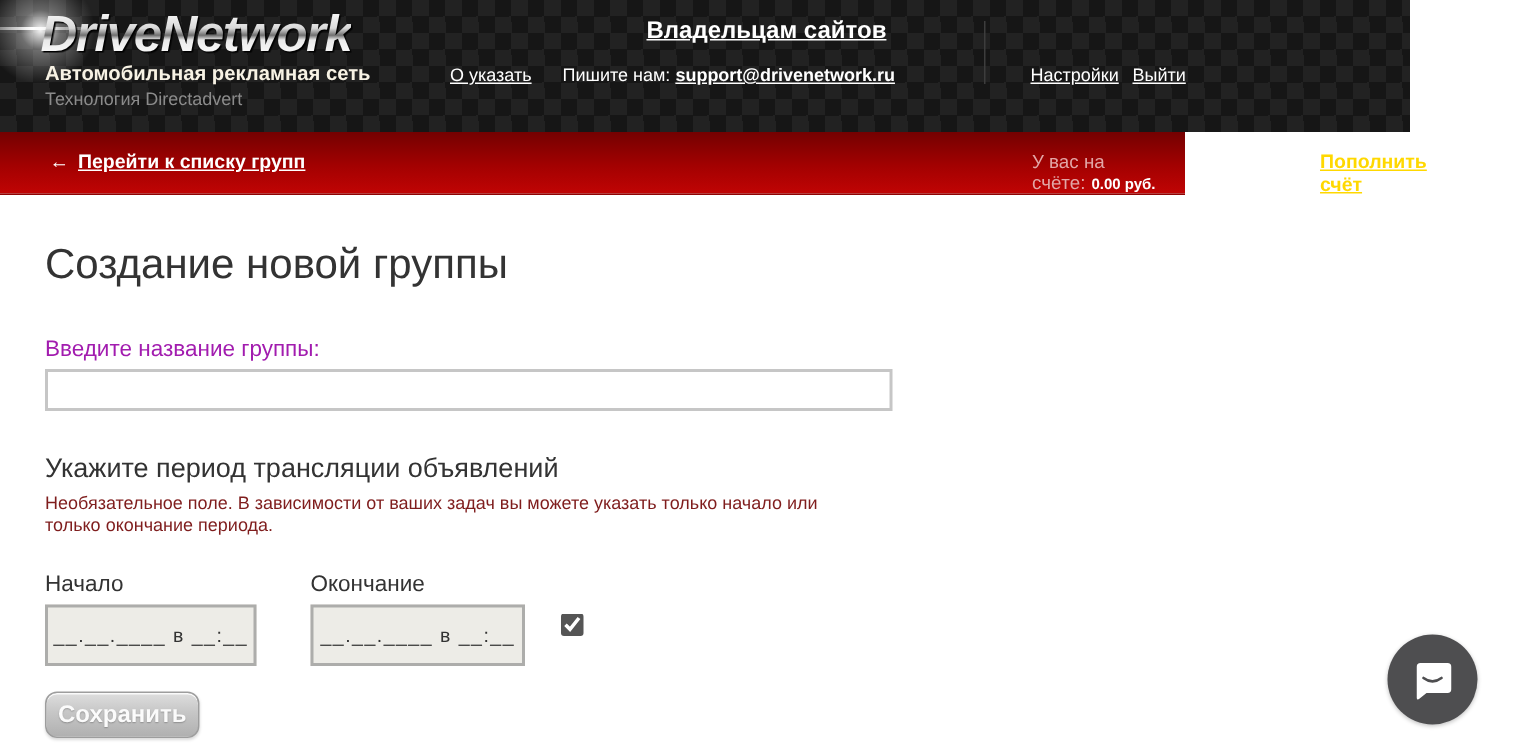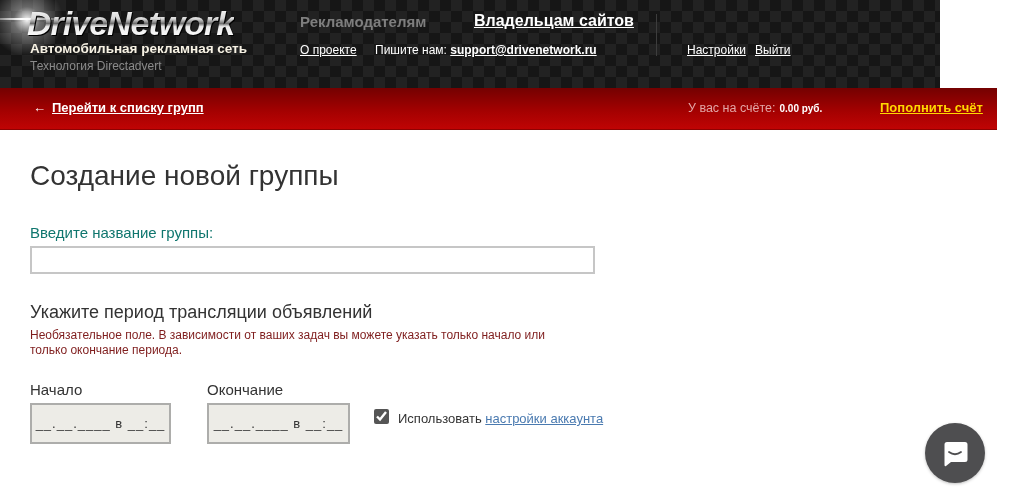--- a/index.html
+++ b/index.html
@@ -26,44 +26,44 @@
     position:absolute; left:27px; top:4px;
     font-size:34px; font-weight:bold; font-style:italic; letter-spacing:-1px;
     background: linear-gradient(180deg,#ffffff 5%, #d9d9d9 38%, #6f6f6f 50%, #e9e9e9 58%, #ffffff 88%);
     -webkit-background-clip:text; background-clip:text; color:transparent;
     filter: drop-shadow(1px 1px 0 #000);
   }
   .logo-subtitle { position:absolute; left:30px; top:41px; font-size:13.5px; font-weight:bold; color:#f7f2e4; }
   .logo-tagline  { position:absolute; left:30px; top:59px; font-size:12px; color:#8b8b8b; }
 
   .nav-advertisers { position:absolute; left:300px; top:13px; font-size:15px; font-weight:bold; color:#7e7e7e; cursor:pointer; }
-  .nav-owners { position:absolute; left:474px; top:12px; font-size:16px; font-weight:bold; color:#fff; text-decoration:underline; cursor:pointer; }
+  .nav-owners { position:absolute; left:431px; top:12px; font-size:16px; font-weight:bold; color:#fff; text-decoration:underline; cursor:pointer; }
   .nav-about { position:absolute; left:300px; top:43px; font-size:12px; color:#fff; text-decoration:underline; cursor:pointer; }
   .nav-contact { position:absolute; left:375px; top:43px; font-size:12px; color:#fff; }
   .nav-contact .email { font-weight:bold; text-decoration:underline; cursor:pointer; }
   .header-divider { position:absolute; left:656px; top:14px; width:1px; height:42px; background:#3d3d3d; }
   .nav-settings { position:absolute; left:687px; top:43px; font-size:12px; color:#fff; text-decoration:underline; cursor:pointer; }
   .nav-logout { position:absolute; left:755px; top:43px; font-size:12px; color:#fff; text-decoration:underline; cursor:pointer; }
 
   
   .balance-bar {
-    position:absolute; left:0; top:88px; width:997px; height:42px;
+    position:absolute; left:0; top:88px; width:790px; height:42px;
     background: linear-gradient(180deg, #740101 0%, #a30101 55%, #c00404 100%);
     border-bottom:1px solid #8e0202;
   }
   .back-link-wrap { position:absolute; left:33px; top:12px; font-size:13px; color:#fff; }
   .back-arrow { font-weight:normal; margin-right:6px; }
   .back-link { font-weight:bold; text-decoration:underline; cursor:pointer; }
   .balance-info { position:absolute; left:688px; top:13px; font-size:12.5px; color:#e2a6a6; }
   .balance-value { color:#fff; font-weight:bold; font-size:10px; margin-left:4px; }
   .topup-link { position:absolute; left:880px; top:12px; font-size:13px; font-weight:bold; color:#ffd800; text-decoration:underline; cursor:pointer; }
 
   
   .page-title { position:absolute; left:30px; top:160px; font-size:28px; font-weight:normal; color:#333; }
-  .name-label { position:absolute; left:30px; top:224px; font-size:15px; color:#0f766e;text-align:right; }
+  .name-label { position:absolute; left:30px; top:224px; font-size:15px; color:#a21caf;text-align:right; }
   .name-input {
     position:absolute; left:30px; top:246px; width:565px; height:28px;
     border:2px solid #c6c6c6; background:#fff; font-size:14px; padding:0 6px;
     font-family:"Liberation Sans", sans-serif;
   }
   .period-title { position:absolute; left:30px; top:302px; font-size:18px; font-weight:normal; color:#333; }
   .period-hint { position:absolute; left:30px; top:328px; width:528px; font-size:12px; line-height:15px; color:#7f1d1d; }
   .start-label { position:absolute; left:30px; top:381px; font-size:15px; color:#333; }
   .end-label { position:absolute; left:207px; top:381px; font-size:15px; color:#333; }
   .date-input {
@@ -99,23 +99,22 @@
 
 <div class="page">
 
   <div class="header">
     <div class="flare-glow"></div>
     <div class="flare-streak"></div>
     <div class="logo-title">DriveNetwork</div>
     <div class="logo-subtitle">Автомобильная рекламная сеть</div>
     <div class="logo-tagline">Технология Directadvert</div>
 
-    <div class="nav-advertisers">Рекламодателям</div>
     <div class="nav-owners">Владельцам сайтов</div>
-    <div class="nav-about">О проекте</div>
+    <div class="nav-about">О указать</div>
     <div class="nav-contact"><span>Пишите нам: </span><span class="email">support@drivenetwork.ru</span></div>
     <div class="header-divider"></div>
     <div class="nav-settings">Настройки</div>
     <div class="nav-logout">Выйти</div>
   </div>
 
   <div class="balance-bar">
     <div class="back-link-wrap"><span class="back-arrow">←</span><span class="back-link">Перейти к списку групп</span></div>
     <div class="balance-info"><span>У вас на счёте:</span><span class="balance-value">0.00 руб.</span></div>
     <div class="topup-link">Пополнить счёт</div>
@@ -128,22 +127,22 @@
 
   <h2 class="period-title">Укажите период трансляции объявлений</h2>
   <div class="period-hint">Необязательное поле. В зависимости от ваших задач вы можете указать только начало или только окончание периода.</div>
 
   <div class="start-label">Начало</div>
   <div class="end-label">Окончание</div>
   <input class="date-input date-start" type="text" value="__.__.____ в __:__" style="">
   <input class="date-input date-end" type="text" value="__.__.____ в __:__" style="">
 
   <input class="cb" type="checkbox" checked="" style="">
-  <div class="cb-label"><span>Использовать </span><span class="cb-link">настройки аккаунта</span></div>
 
+  <button class="save-button">Сохранить</button>
 
   <div class="chat-widget">
     <svg width="32" height="32" viewBox="0 0 32 32">
       <path d="M6 5 h20 a2.5 2.5 0 0 1 2.5 2.5 v15 a2.5 2.5 0 0 1 -2.5 2.5 h-14 l-5 4 c-0.8 0.6 -1.5 0.2 -1.5 -0.9 v-20.6 a2.5 2.5 0 0 1 2.5 -2.5 z" fill="#ffffff"></path>
       <path d="M10 15 q6 4.5 12 0" stroke="#4e4e50" stroke-width="1.8" fill="none" stroke-linecap="round"></path>
     </svg>
   </div>
 
 </div>
 

